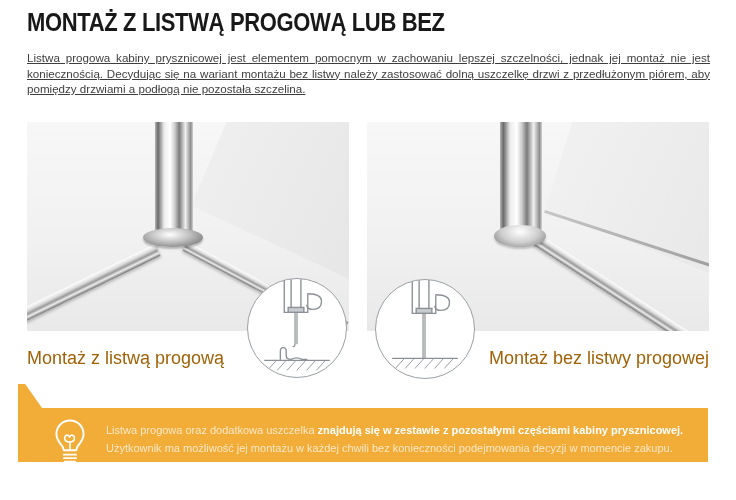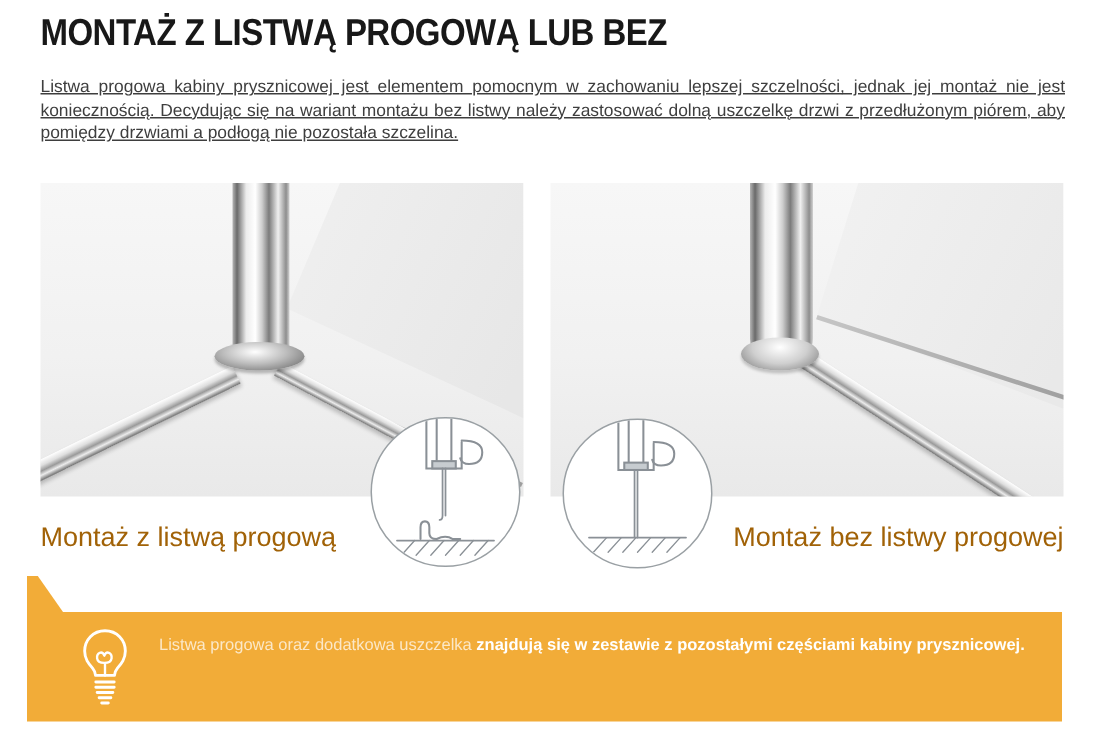--- a/index.html
+++ b/index.html
@@ -63,21 +63,21 @@
   .inset svg { display:block; width:100%; height:100%; }
   .inset-left  { left:247px; top:278px; }
   .inset-right { left:375px; top:279px; }
 
   
   .caption { position:absolute; top:348px; font-size:18px; color:#a16207; }
   .caption-left  { left:27px; }
   .caption-right { right:27px; text-align:left; }
 
   
-  .banner { position:absolute; left:18px; top:408px; width:690px; height:73px;
+  .banner { position:absolute; left:18px; top:408px; width:690px; height:54px;
             background:#F2AC38; }
   .banner-tab { position:absolute; left:0; top:-24px; width:24px; height:24px;
                 background:#F2AC38; clip-path:polygon(0 0, 30% 0, 100% 100%, 0 100%); }
   .bulb { position:absolute; left:30px; top:9px; width:44px; height:56px; }
   .banner-text { position:absolute; left:88px; top:14px; width:580px;
                  font-size:11px; line-height:17.5px; color:rgba(255,255,255,.72); }
   .banner-text strong { color:#ffffff; font-weight:700; }
   .banner-line2 { display:block; }
 </style>
 </head>
@@ -144,16 +144,17 @@
     <svg class="bulb" viewBox="0 0 48 64" fill="none" stroke="#ffffff" stroke-width="2.2" stroke-linecap="round" stroke-linejoin="round">
       <path d="M24,4 C15,4 8.5,11 8.5,19.5 c0,6 3,9.5 6,13 1.6,2 2.3,3.5 2.3,5.5 h14.4 c0,-2 .7,-3.5 2.3,-5.5 3,-3.5 6,-7 6,-13 C39.5,11 33,4 24,4 z"></path>
       <path d="M18,25 c-0.5,-4.5 4,-6 5.5,-2 c1.5,-4 6,-2.5 5.5,2 c-0.3,2.5 -2.5,3.5 -5.5,3.5 c-3,0 -5.2,-1 -5.5,-3.5 z" stroke-width="1.8"></path>
       <path d="M24,29 v9" stroke-width="1.8"></path>
       <path d="M17,43 h14 M17,47 h14 M18,51 h12 M19.5,55 h9"></path>
       <path d="M21.5,59 h5"></path>
     </svg>
     <p class="banner-text">
       <span>Listwa progowa oraz dodatkowa uszczelka</span>
       <strong>znajdują się w zestawie z pozostałymi częściami kabiny prysznicowej.</strong>
+      <span class="banner-line2">Użytkownik ma możliwość jej montażu w każdej chwili bez konieczności podejmowania decyzji w momencie zakupu.</span>
     </p>
   </aside>
 
 </div>
 
 </body></html>

